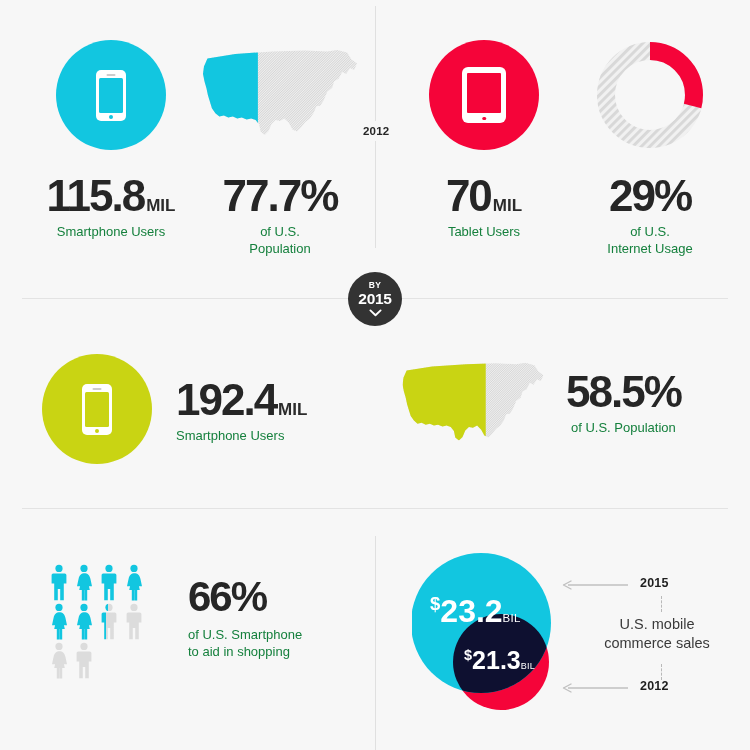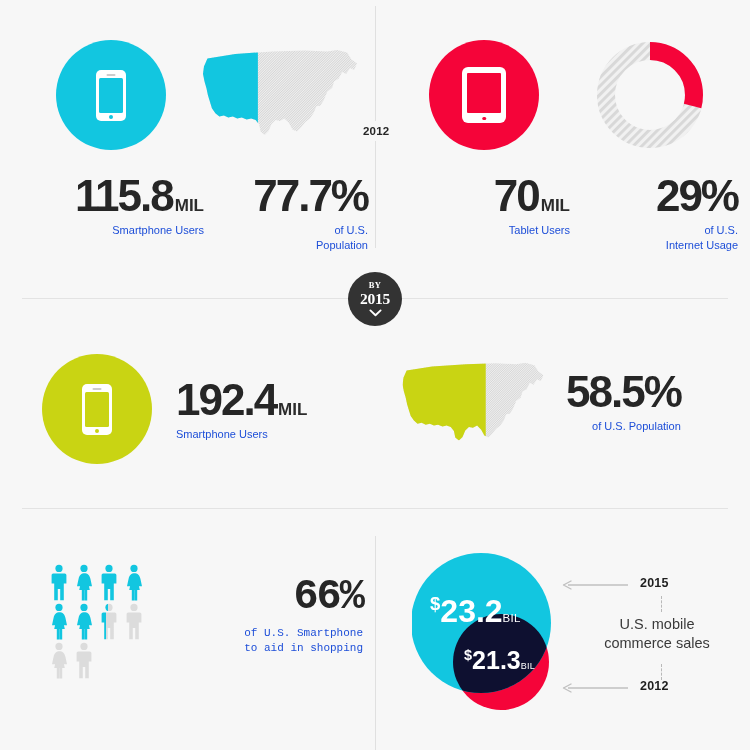--- a/index.html
+++ b/index.html
@@ -31,24 +31,24 @@
     white-space: nowrap;
   }
   .unit {
     font-size: 17px;
     font-weight: 700;
     letter-spacing: 0px;
     vertical-align: baseline;
     margin-left: 2px;
   }
   .caption {
-    font-size: 11px;
+    font-size: 13px;
     font-weight: 400;
     line-height: 1.32;
-    color: #1d4ed8;
+    color: #15803d;
     margin-top: 5px;
   }
 
   
   .h-divider {
     position: absolute;
     left: 22px;
     width: 706px;
     height: 1px;
     background: #e3e3e3;
@@ -65,21 +65,21 @@
   .year-tag {
     position: absolute;
     font-size: 11.5px;
     font-weight: 700;
     color: #262626;
     background: #f7f7f7;
     padding: 4px 5px;
     letter-spacing: 0.2px;
   }
 
-  .stat-block { position: absolute; text-align: right; }
+  .stat-block { position: absolute; text-align: center; }
 
   
   .icon-circle {
     border-radius: 50%;
     display: flex;
     align-items: center;
     justify-content: center;
   }
 
   
@@ -286,21 +286,21 @@
       <div style="margin-top:24px;">
         <span class="big-number">29%</span>
       </div>
       <div class="caption" style="white-space:pre-line;">of U.S.
 Internet Usage</div>
     </div>
   </div>
 
   <div class="h-divider" style="top:298px;"></div>
 
-  <div id="by-badge" style="left:348px; top:272px;font-family:Liberation Serif, serif;">
+  <div id="by-badge" style="left:348px; top:272px;">
     <span class="by-lbl">BY</span>
     <span class="by-yr">2015</span>
     <span class="by-chev">
       <svg width="13" height="8" viewBox="0 0 13 8" aria-hidden="true">
         <path d="M1.4 1.4 L6.5 6.2 L11.6 1.4" fill="none" stroke="#ffffff" stroke-width="1.9" stroke-linecap="round" stroke-linejoin="round"></path>
       </svg>
     </span>
   </div>
 
   <div id="section-2015">
@@ -338,21 +338,21 @@
                      L86,292 L70,278 L56,258 L48,232 L40,206 L34,178
                      L26,150 L20,120 L24,90 Z"></path>
           </clipPath>
         </defs>
         <g clip-path="url(#usclip-b)">
           <rect x="0" y="0" width="660" height="410" fill="url(#stripe-c)"></rect>
           <rect x="0" y="0" width="386" height="410" fill="#c9d413"></rect>
         </g>
       </svg>
     </div>
-    <div style="position:absolute; left:566px; top:84px; text-align:right;">
+    <div style="position:absolute; left:566px; top:84px; text-align:center;">
       <div>
         <span class="big-number">58.5%</span>
       </div>
       <div class="caption">of U.S. Population</div>
     </div>
   </div>
 
   <div class="h-divider" style="top:508px;"></div>
 
   <div id="section-shopping">
@@ -428,21 +428,21 @@
       <div class="person">
         <svg width="22" height="37" viewBox="0 0 22 37" aria-hidden="true">
           <circle cx="11" cy="4.4" r="3.6" fill="#dcdcdc"></circle>
           <path d="M5.2 9.4 h11.6 a1.6 1.6 0 0 1 1.6 1.6 v8.6 h-2.6 v16.6 h-3.6 v-11.2 h-2.4 v11.2 h-3.6 v-16.6 h-2.6 v-8.6 a1.6 1.6 0 0 1 1.6 -1.6 z" fill="#dcdcdc"></path>
         </svg>
       </div>
       <div class="person"></div>
       <div class="person"></div>
     </div>
 
-    <div style="position:absolute; left:178px; top:76px; width:185px; text-align:right;font-family:Liberation Mono, monospace;">
+    <div style="position:absolute; left:188px; top:76px; width:185px; text-align:left;">
       <div class="big-number" style="font-size:42px;">66%</div>
       <div class="caption" style="margin-top:8px;">of U.S. Smartphone</div>
       <div class="caption" style="margin-top:0;">to aid in shopping</div>
     </div>
 
     <div style="position:absolute; left:412px; top:45px; width:170px; height:175px;">
       <svg width="170" height="175" viewBox="0 0 170 175" aria-hidden="true">
 
         <circle cx="89" cy="117" r="48" fill="#f50439"></circle>
 

